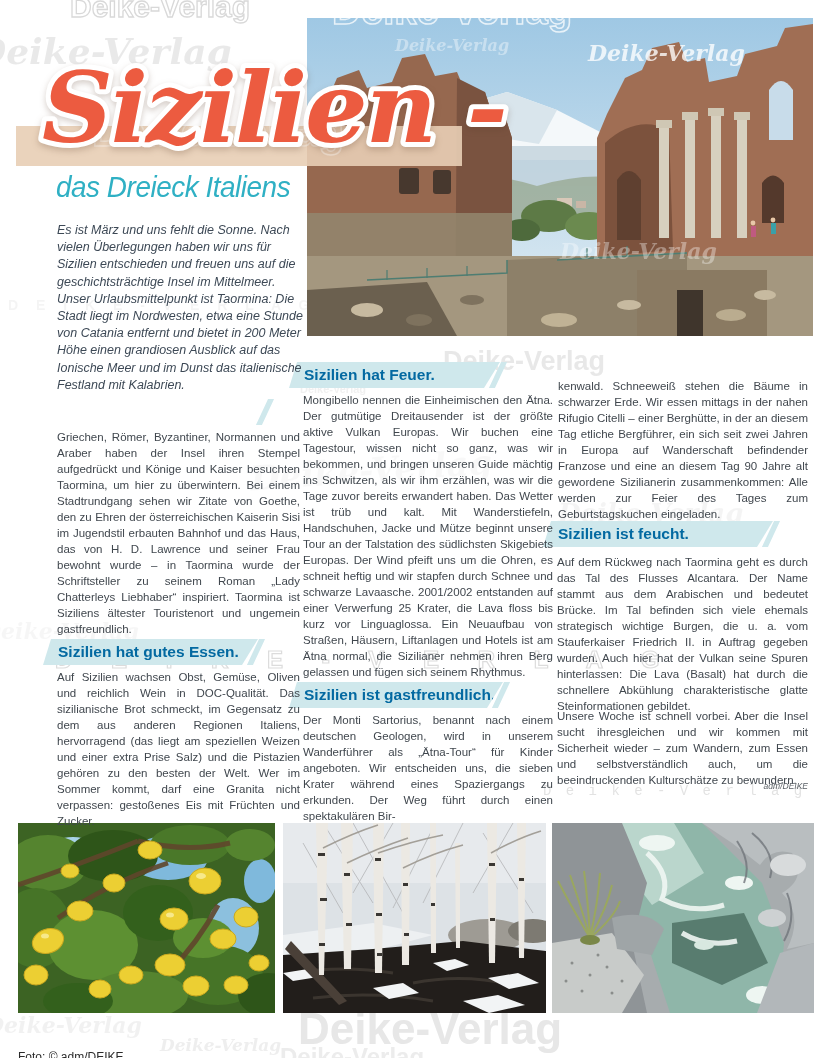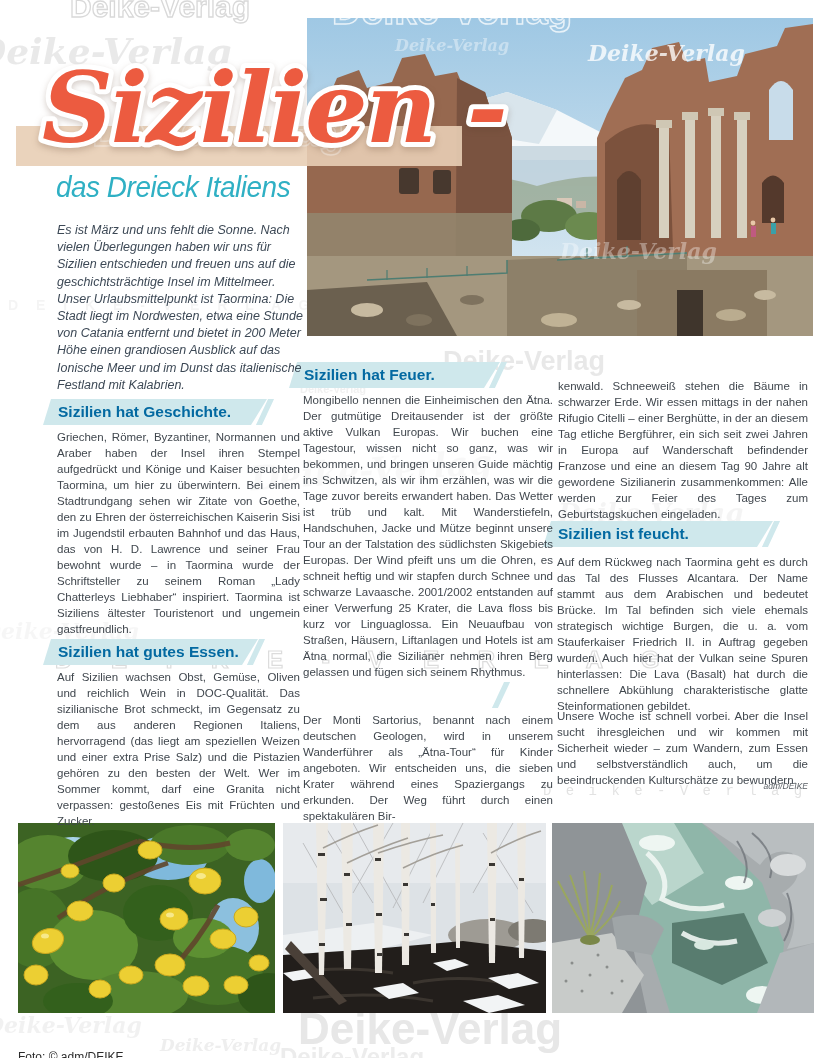--- a/index.html
+++ b/index.html
@@ -127,38 +127,38 @@
   </svg>
 
   <div class="tan-band"></div>
   <svg class="title-svg" width="480" height="140" viewBox="0 0 480 140" style="filter:drop-shadow(0 3px 3px rgba(90,60,40,.25));">
     <text x="12" y="112" font-family="DejaVu Serif, serif" font-style="italic" font-weight="bold" font-size="98" letter-spacing="-2" fill="#ec5b40" stroke="#ffffff" stroke-width="10" paint-order="stroke" stroke-linejoin="round">Sizilien -</text>
   </svg>
   <div class="subtitle">das Dreieck Italiens</div>
 
   <div class="intro">Es ist März und uns fehlt die Sonne. Nach vielen Überlegungen haben wir uns für Sizilien entschieden und freuen uns auf die geschichtsträchtige Insel im Mittelmeer. Unser Urlaubsmittelpunkt ist Taormina: Die Stadt liegt im Nordwesten, etwa eine Stunde von Catania entfernt und bietet in 200 Meter Höhe einen grandiosen Ausblick auf das Ionische Meer und im Dunst das italienische Festland mit Kalabrien.</div>
 
-  <div class="band" style="left:43px;top:399px;width:224px;">
-    <span class="lbl">Sizilien hat Geschichte.</span>
-  </div>
   <div class="sliver" style="left:262px;top:399px;"></div>
   <div class="body" style="left:57px;top:429px;width:243px;">Griechen, Römer, Byzantiner, Normannen und Araber haben der Insel ihren Stempel aufgedrückt und Könige und Kaiser besuchten Taormina, um hier zu überwintern. Bei einem Stadtrundgang sehen wir Zitate von Goethe, den zu Ehren der österreichischen Kaiserin Sisi im Jugendstil erbauten Bahnhof und das Haus, das von H. D. Lawrence und seiner Frau bewohnt wurde – in Taormina wurde der Schriftsteller zu seinem Roman „Lady Chatterleys Liebhaber“ inspiriert. Taormina ist Siziliens ältester Touristenort und ungemein gastfreundlich.</div>
 
   <div class="band" style="left:43px;top:639px;width:215px;">
     <span class="lbl">Sizilien hat gutes Essen.</span>
   </div>
   <div class="sliver" style="left:253px;top:639px;"></div>
   <div class="body" style="left:57px;top:669px;width:243px;">Auf Sizilien wachsen Obst, Gemüse, Oliven und reichlich Wein in DOC-Qualität. Das sizilianische Brot schmeckt, im Gegensatz zu dem aus anderen Regionen Italiens, hervorragend (das liegt am speziellen Weizen und einer extra Prise Salz) und die Pistazien gehören zu den besten der Welt. Wer im Sommer kommt, darf eine Granita nicht verpassen: gestoßenes Eis mit Früchten und Zucker.</div>
 
   <div class="band" style="left:289px;top:362px;width:211px;">
     <span class="lbl">Sizilien hat Feuer.</span>
   </div>
   <div class="sliver" style="left:495px;top:362px;"></div>
   <div class="body" style="left:303px;top:392px;width:250px;">Mongibello nennen die Einheimischen den Ätna. Der gutmütige Dreitausender ist der größte aktive Vulkan Europas. Wir buchen eine Tagestour, wissen nicht so ganz, was wir bekommen, und bringen unseren Guide mächtig ins Schwitzen, als wir ihm erzählen, was wir die Tage zuvor bereits erwandert haben. Das Wetter ist trüb und kalt. Mit Wanderstiefeln, Handschuhen, Jacke und Mütze beginnt unsere Tour an der Talstation des südlichsten Skigebiets Europas. Der Wind pfeift uns um die Ohren, es schneit heftig und wir stapfen durch Schnee und schwarze Lavaasche. 2001/2002 entstanden auf einer Verwerfung 25 Krater, die Lava floss bis kurz vor Linguaglossa. Ein Neuaufbau von Straßen, Häusern, Liftanlagen und Hotels ist am Ätna normal, die Sizilianer nehmen ihren Berg gelassen und fügen sich seinem Rhythmus.</div>
 
+  <div class="band" style="left:289px;top:682px;width:214px;">
+    <span class="lbl">Sizilien ist gastfreundlich.</span>
+  </div>
   <div class="sliver" style="left:498px;top:682px;"></div>
   <div class="body" style="left:303px;top:712px;width:250px;">Der Monti Sartorius, benannt nach einem deutschen Geologen, wird in unserem Wanderführer als „Ätna-Tour“ für Kinder angeboten. Wir entscheiden uns, die sieben Krater während eines Spaziergangs zu erkunden. Der Weg führt durch einen spektakulären Bir-</div>
 
   <div class="body" style="left:558px;top:378px;width:250px;">kenwald. Schneeweiß stehen die Bäume in schwarzer Erde. Wir essen mittags in der nahen Rifugio Citelli – einer Berghütte, in der an diesem Tag etliche Bergführer, ein sich seit zwei Jahren in Europa auf Wanderschaft befindender Franzose und eine an diesem Tag 90 Jahre alt gewordene Sizilianerin zusammenkommen: Alle werden zur Feier des Tages zum Geburtstagskuchen eingeladen.</div>
 
   <div class="band" style="left:543px;top:521px;width:230px;">
     <span class="lbl">Sizilien ist feucht.</span>
   </div>
   <div class="sliver" style="left:768px;top:521px;"></div>
   <div class="body" style="left:557px;top:554px;width:251px;">Auf dem Rückweg nach Taormina geht es durch das Tal des Flusses Alcantara. Der Name stammt aus dem Arabischen und bedeutet Brücke. Im Tal befinden sich viele ehemals strategisch wichtige Burgen, die u. a. vom Stauferkaiser Friedrich II. in Auftrag gegeben wurden. Auch hier hat der Vulkan seine Spuren hinterlassen: Die Lava (Basalt) hat durch die schnellere Abkühlung charakteristische glatte Steinformationen gebildet.</div>

